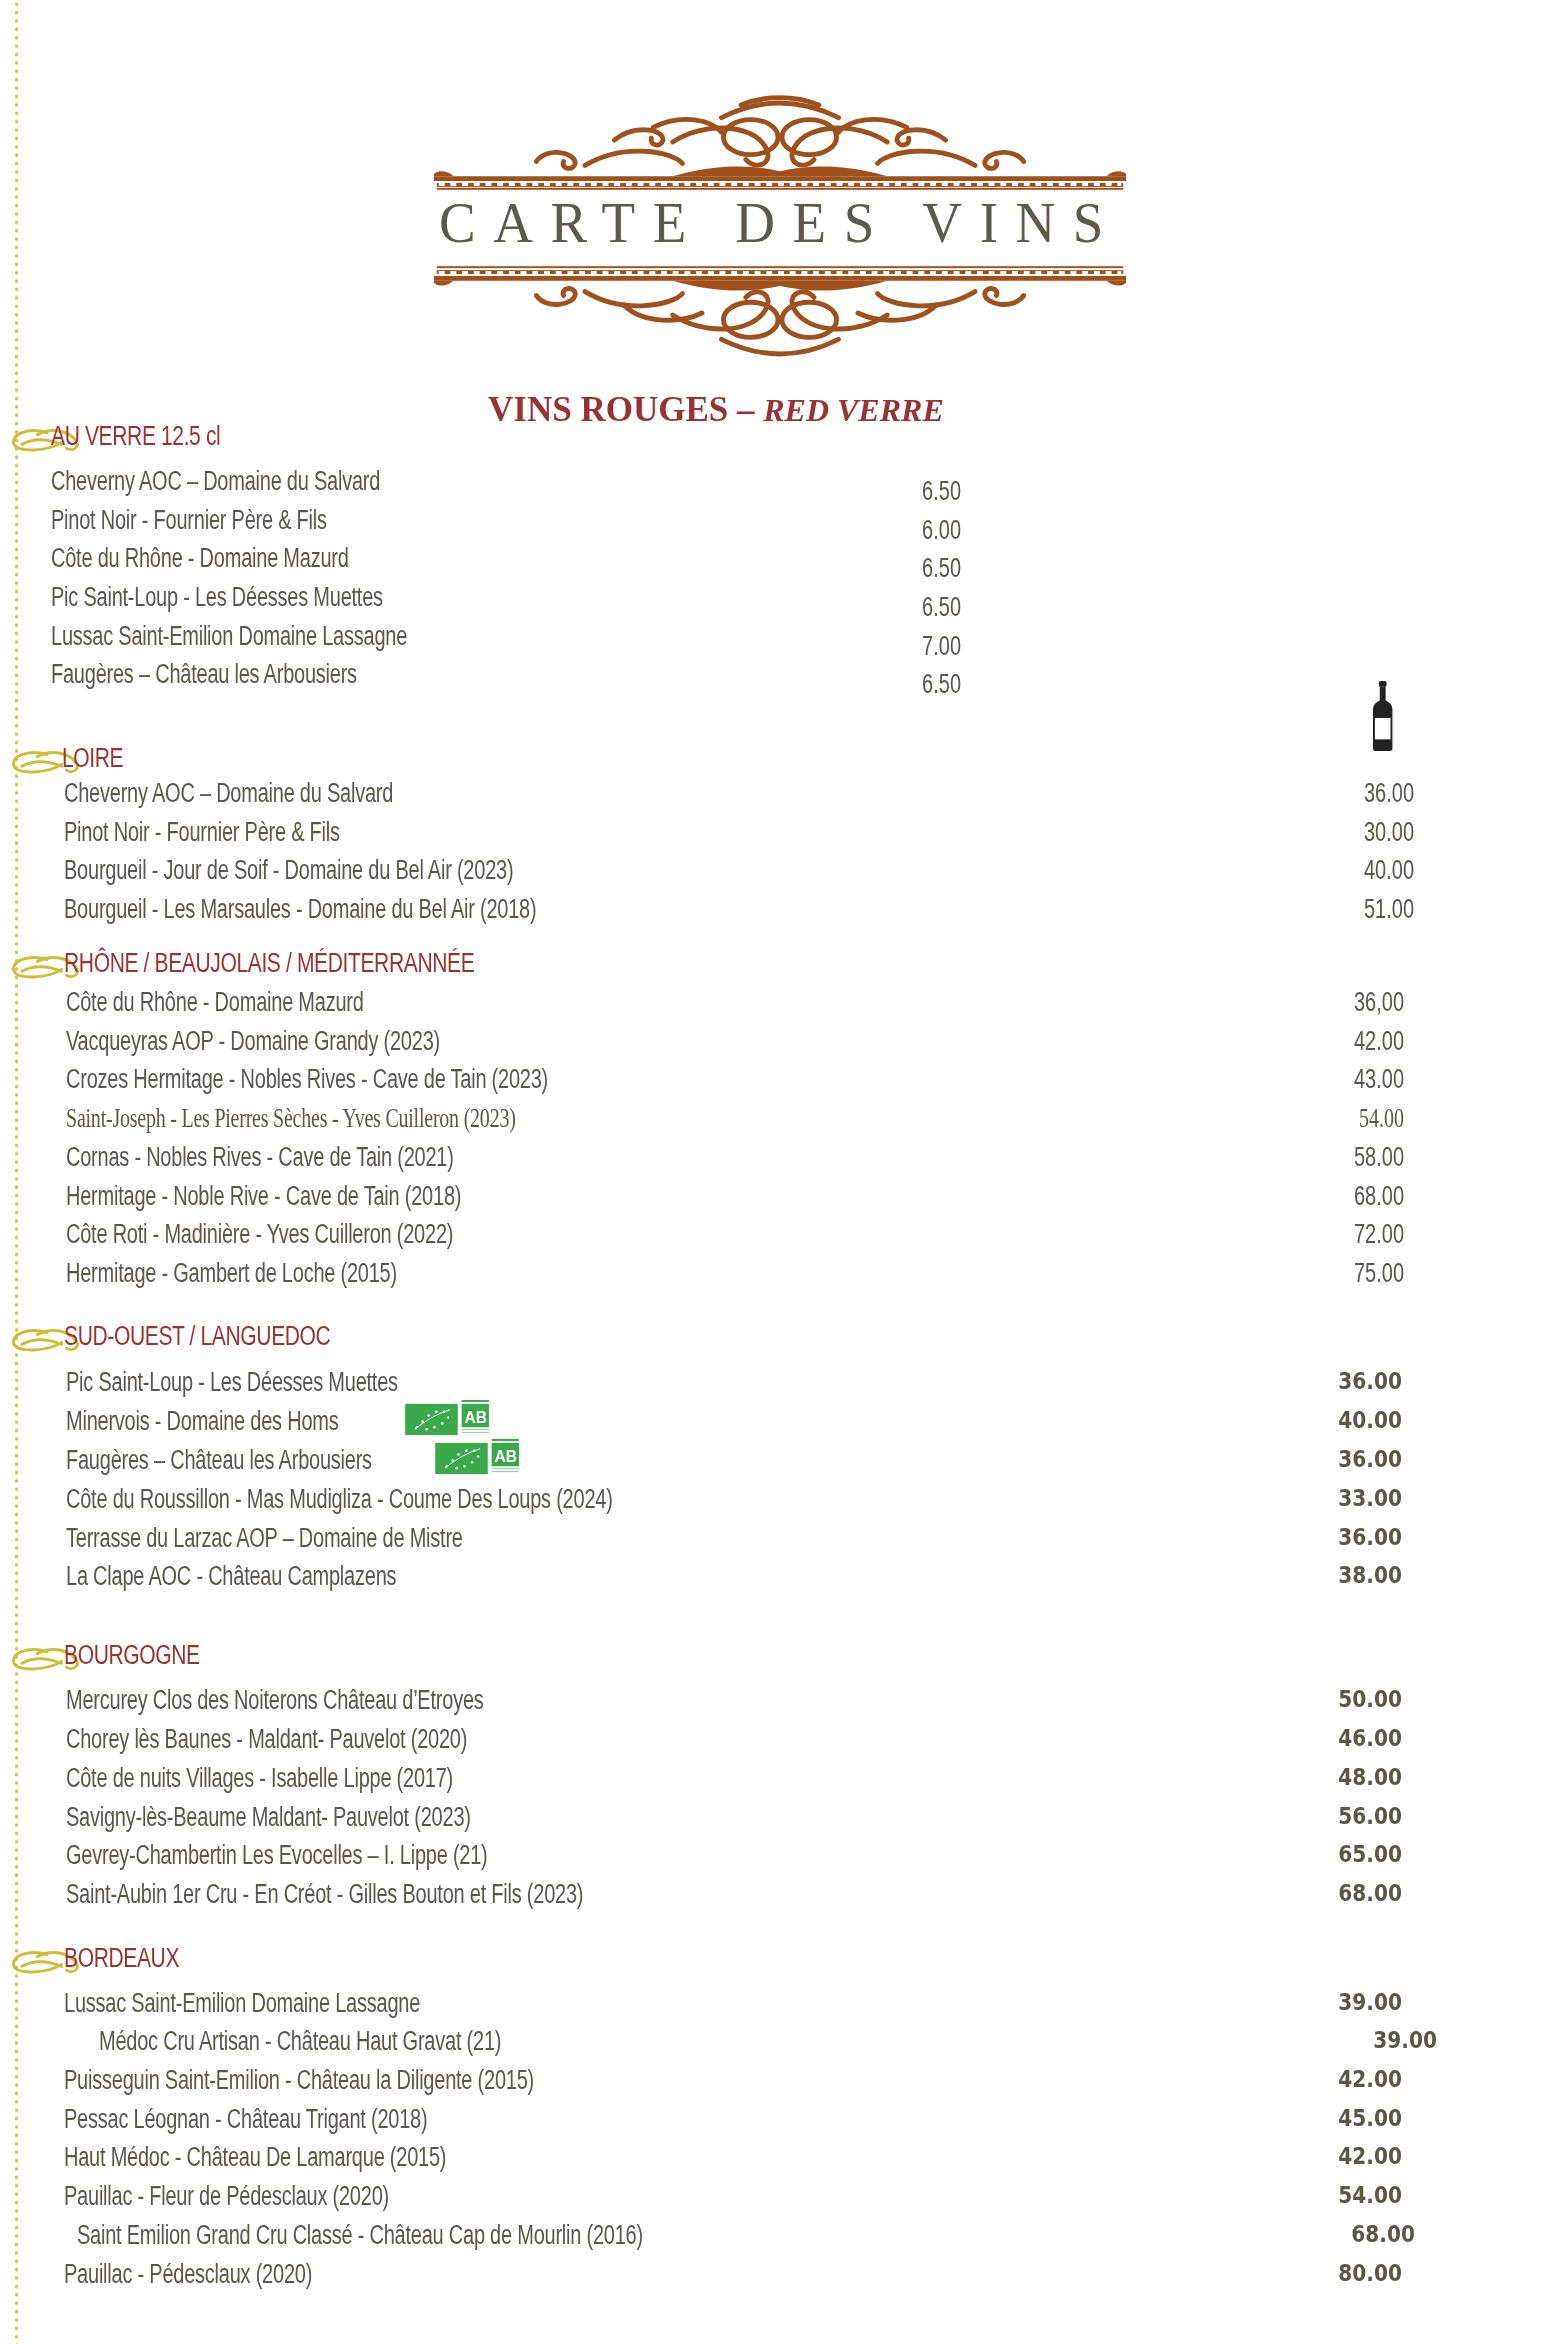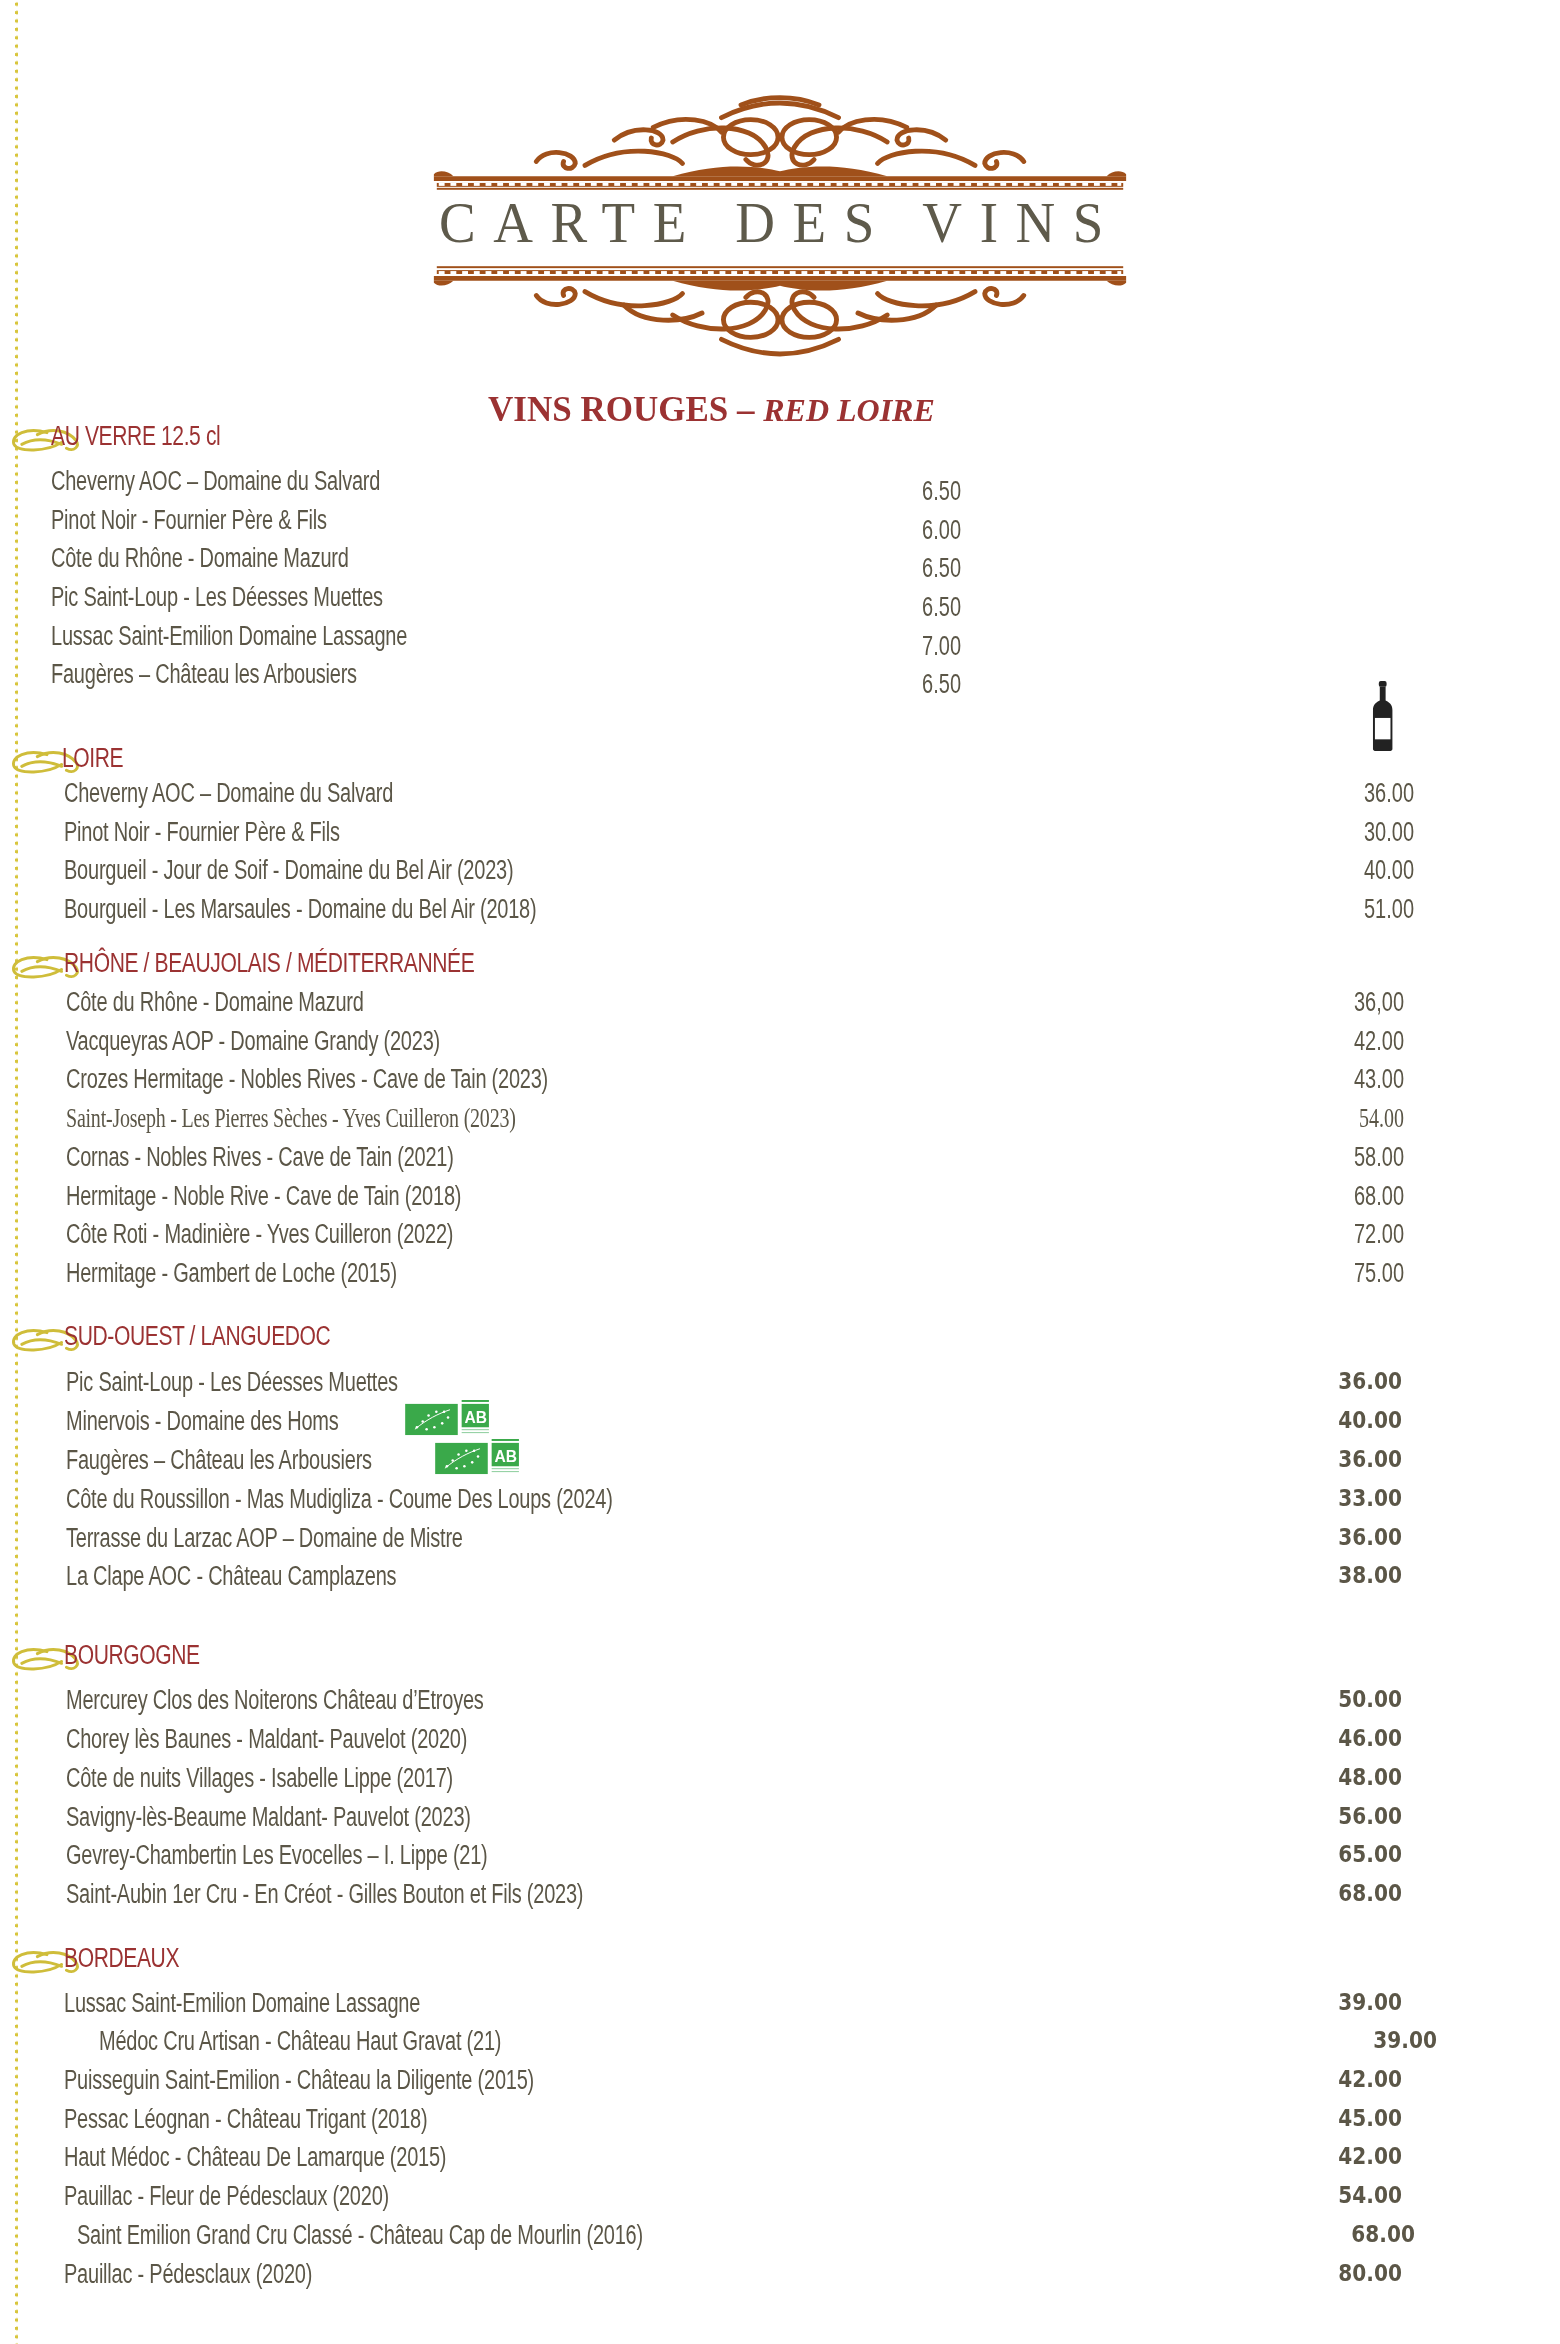--- a/index.html
+++ b/index.html
@@ -224,21 +224,21 @@
       <ellipse cx="330" cy="57" rx="28" ry="18"></ellipse>
       <ellipse cx="390" cy="57" rx="28" ry="18"></ellipse>
       <path d="M300 77 C340 97 380 97 420 77"></path>
       <path d="M200 42 C220 62 260 60 280 50"></path>
       <path d="M520 42 C500 62 460 60 440 50"></path>
     </g>
   </svg>
 </div>
 
 <div class="subtitle">
-  <span>VINS ROUGES – </span><span class="en">RED LOIRE</span>
+  <span>VINS ROUGES – </span><span class="en">RED VERRE</span>
 </div>
 
 <svg class="bottle" viewBox="0 0 24 72">
   <rect x="8" y="0" width="8" height="6" rx="2" fill="#222"></rect>
   <path d="M9 6 L15 6 L15 20 C21 23 22 26 22 30 L22 70 C22 71 21 72 20 72 L4 72 C3 72 2 71 2 70 L2 30 C2 26 3 23 9 20 Z" fill="#222"></path>
   <rect x="4" y="38" width="16" height="22" fill="#ffffff"></rect>
 </svg>
 
 <div id="sections">
     <div class="section">

